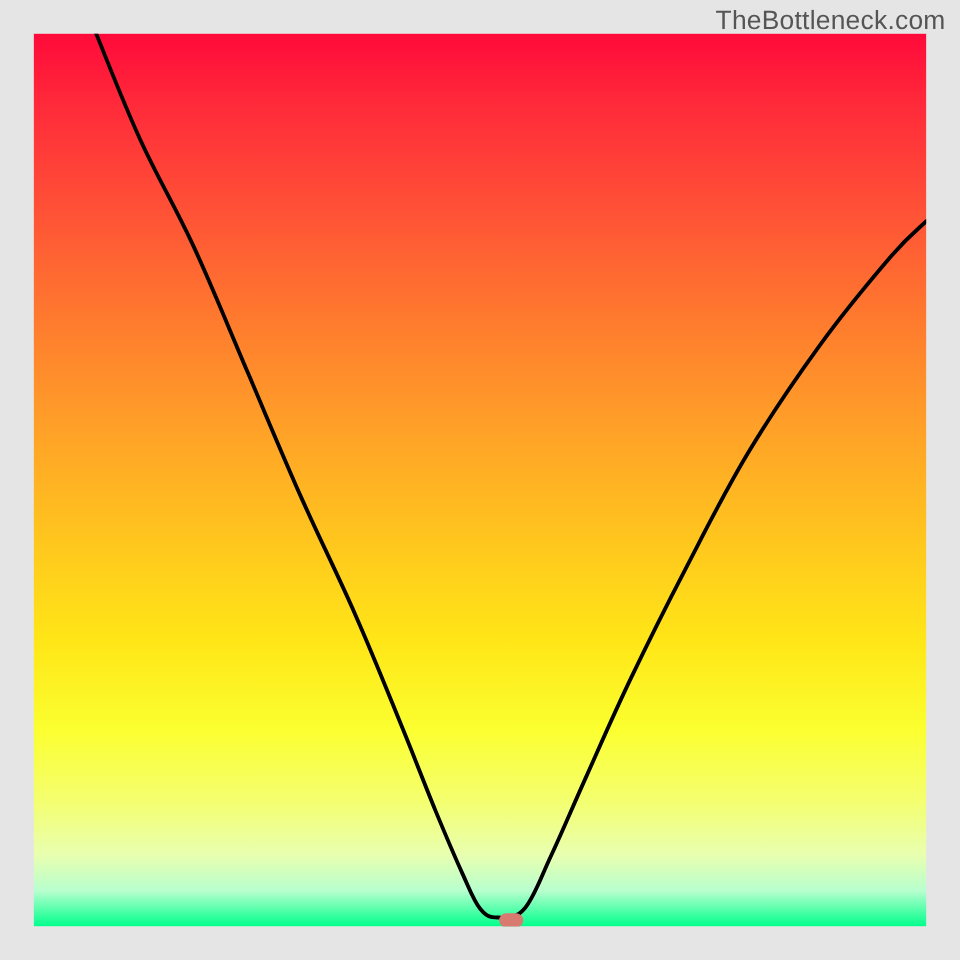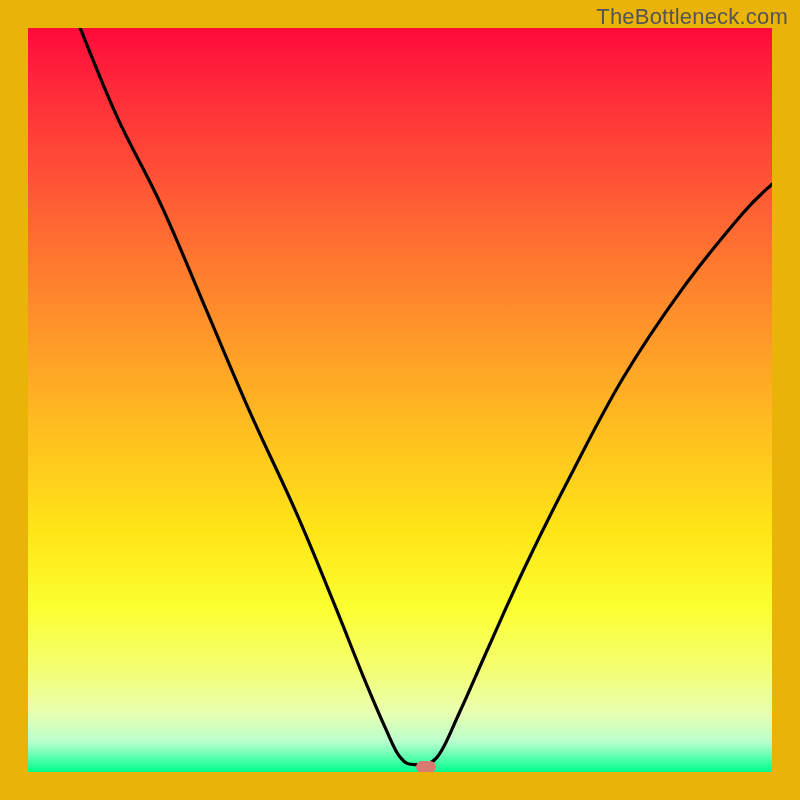--- a/index.html
+++ b/index.html
@@ -8,21 +8,21 @@
     width: 800px;
     height: 800px;
     background: #000;
     overflow: hidden;
     font-family: Arial, Helvetica, sans-serif;
   }
   .frame {
     position: relative;
     width: 800px;
     height: 800px;
-    background: #eab308;
+    background: #e5e5e5;
   }
   .plot-area {
     position: absolute;
     left: 28px;
     top: 28px;
     width: 744px;
     height: 744px;
     overflow: hidden;
   }
   .gradient {

